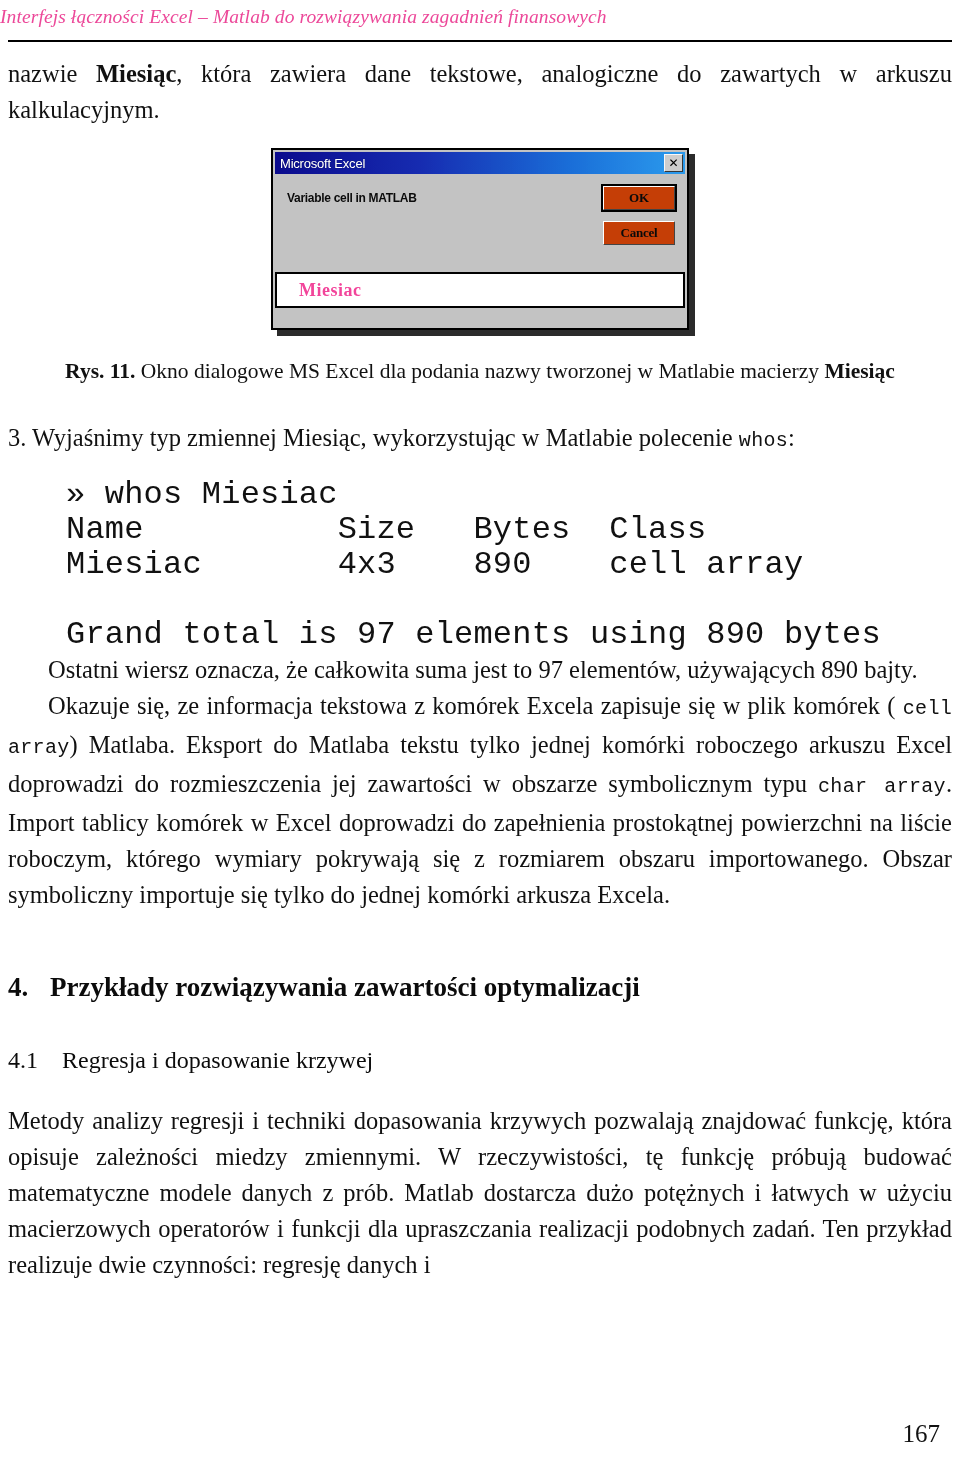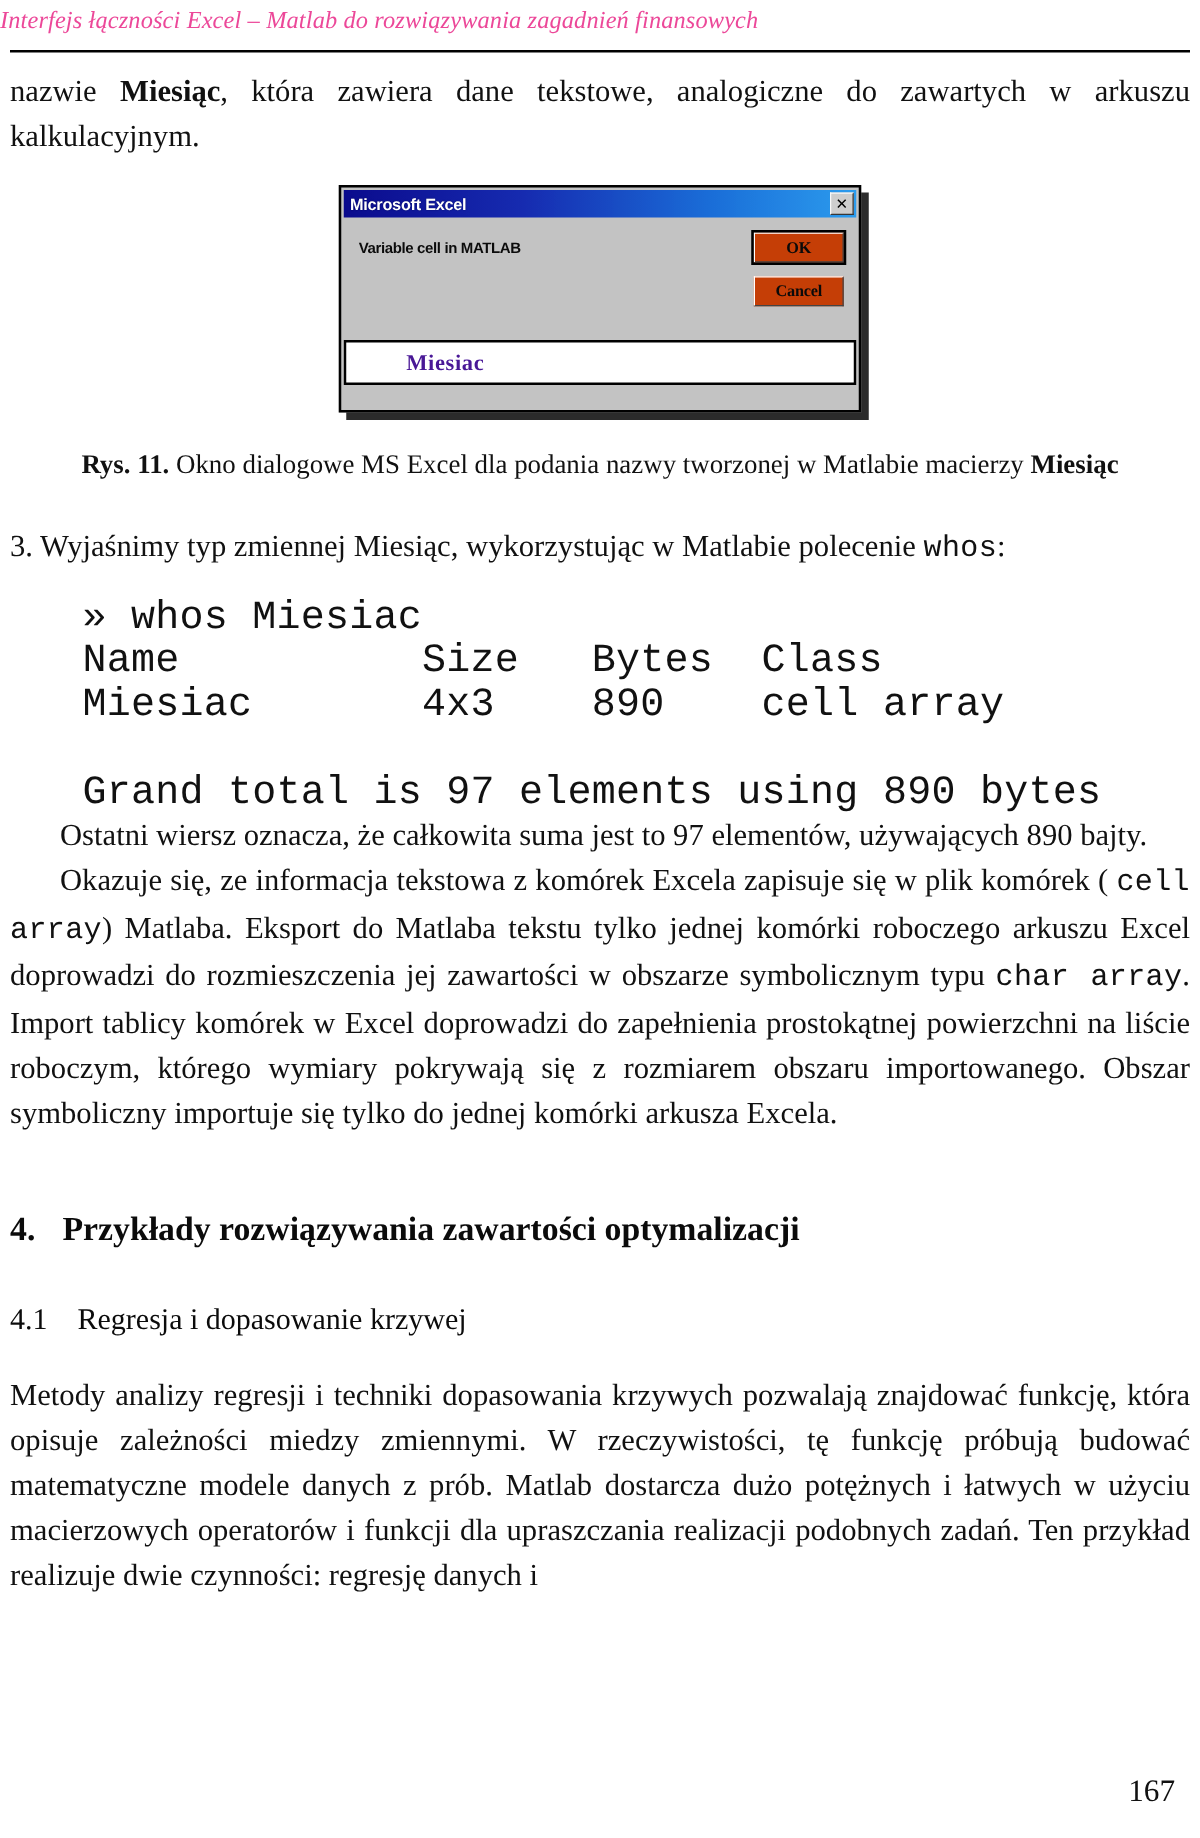--- a/index.html
+++ b/index.html
@@ -59,21 +59,21 @@
     line-height: 36px;
     text-align: justify;
     text-justify: inter-word;
     color: #111111;
     hyphens: manual;
   }
   p.body.indent { text-indent: 40px; }
   .b { font-weight: bold; }
   .mono-inline {
     font-family: "Liberation Mono", "DejaVu Sans Mono", monospace;
-    font-size: 24px;
+    font-size: 20px;
     letter-spacing: 0.3px;
   }
 
   
   .figure-wrap {
     margin: 20px 0 0 0;
     display: flex;
     justify-content: center;
   }
 
@@ -108,21 +108,21 @@
     position: relative;
     height: 22px;
     margin: 2px 2px 0 2px;
     background: linear-gradient(to right, #10108c 0%, #1b2fae 35%, #1f6fd4 72%, #2f9ae8 100%);
     display: flex;
     align-items: center;
   }
   .titlebar-text {
     font-family: "Liberation Sans", "DejaVu Sans", sans-serif;
     font-size: 13px;
-    font-weight: bold;
+    font-weight: normal;
     color: #ffffff;
     padding-left: 5px;
     letter-spacing: -0.2px;
     text-shadow: 0 0 1px rgba(0,0,0,0.5);
   }
   .close-btn {
     position: absolute;
     right: 2px;
     top: 2px;
     width: 17px;
@@ -187,23 +187,22 @@
     background: #ffffff;
     border: 2px solid #000000;
     display: flex;
     align-items: center;
   }
   .dlg-input-text {
     padding-left: 22px;
     font-family: "Liberation Serif", "DejaVu Serif", serif;
     font-size: 18px;
     font-weight: bold;
-    color: #4c1d95;
+    color: #ec4899;
     letter-spacing: 0.5px;
-    margin-left: 26px;
   }
   .dlg-foot {
     position: absolute;
     left: 2px; right: 2px; bottom: 2px;
     height: 14px;
     background: #c0c0c0;
   }
 
   .figure-caption {
     margin: 26px 0 0 0;

